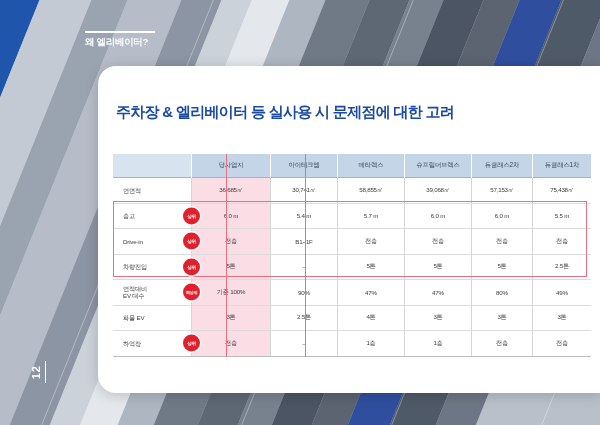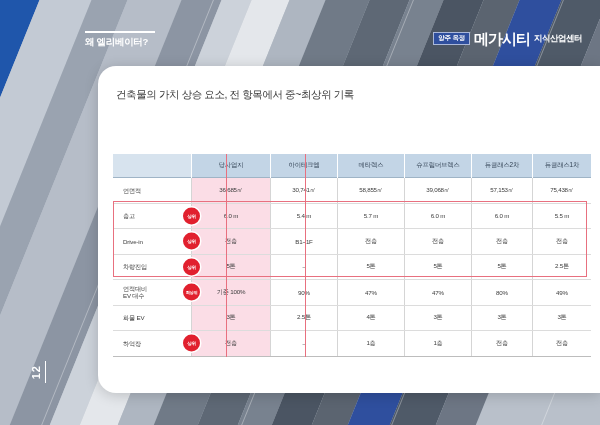--- a/index.html
+++ b/index.html
@@ -100,33 +100,28 @@
     <div class="stripe" style="left:656px;width:40px;background:#6d7684;"></div>
     <div class="hair" style="left:120px;"></div>
     <div class="hair" style="left:320px;"></div>
     <div class="hair" style="left:470px;"></div>
     <div class="hair" style="left:620px;"></div>
   </div>
 
   <div class="hdr-rule"></div>
   <div class="hdr-left">왜 엘리베이터?</div>
 
-  <div class="logo">
-    <span class="logo-badge">양주 옥정</span>
-    <span class="logo-main">메가시티</span>
-    <span class="logo-sub">지식산업센터</span>
-  </div>
 
   <div class="pageno">
     <span class="pageno-txt">12</span>
     <span class="pageno-bar"></span>
   </div>
 
   <div class="card">
-    <div class="kicker">건축물의 가치 상승 요소, 전 항목에서 중~최상위 기록</div>
+    <div class="headline">주차장 &amp; 엘리베이터 등 실사용 시 문제점에 대한 고려</div>
 
     <div class="tbl-wrap">
       <table>
         <thead>
           <tr>
             <th class="corner" style="width:78px;"></th>
             <th style="width:78px;">당사업지</th>
             <th style="width:66px;">아이테크엠</th>
             <th style="width:66px;">메타렉스</th>
             <th style="width:66px;">슈프림더브렉스</th>

